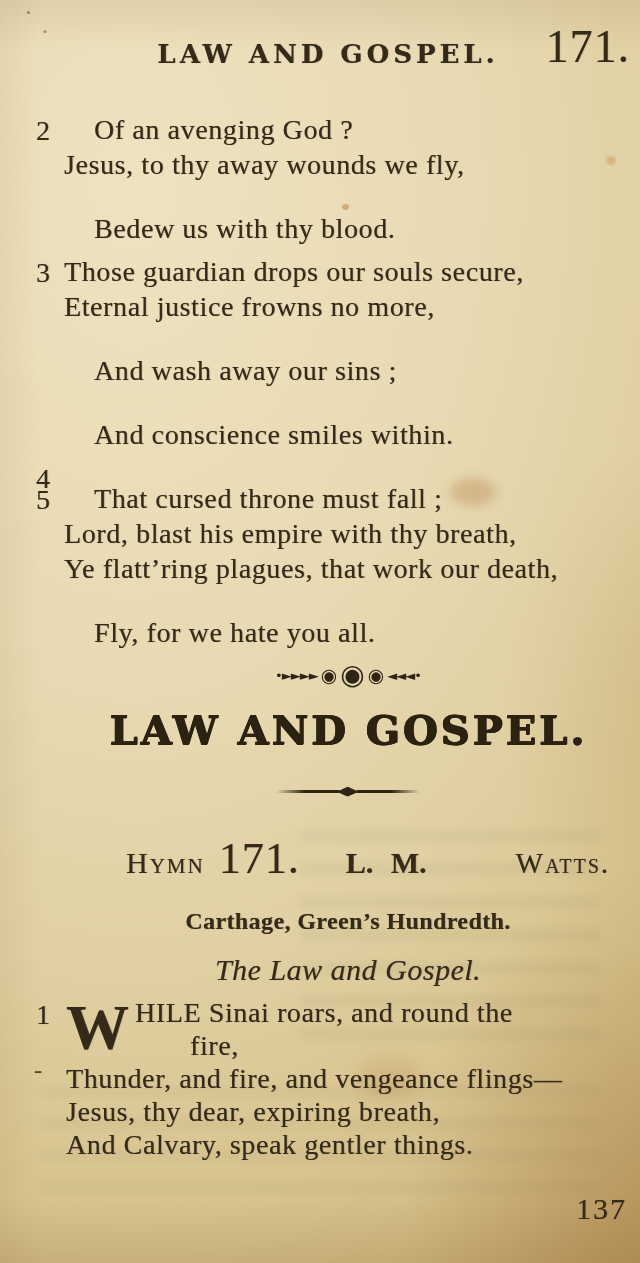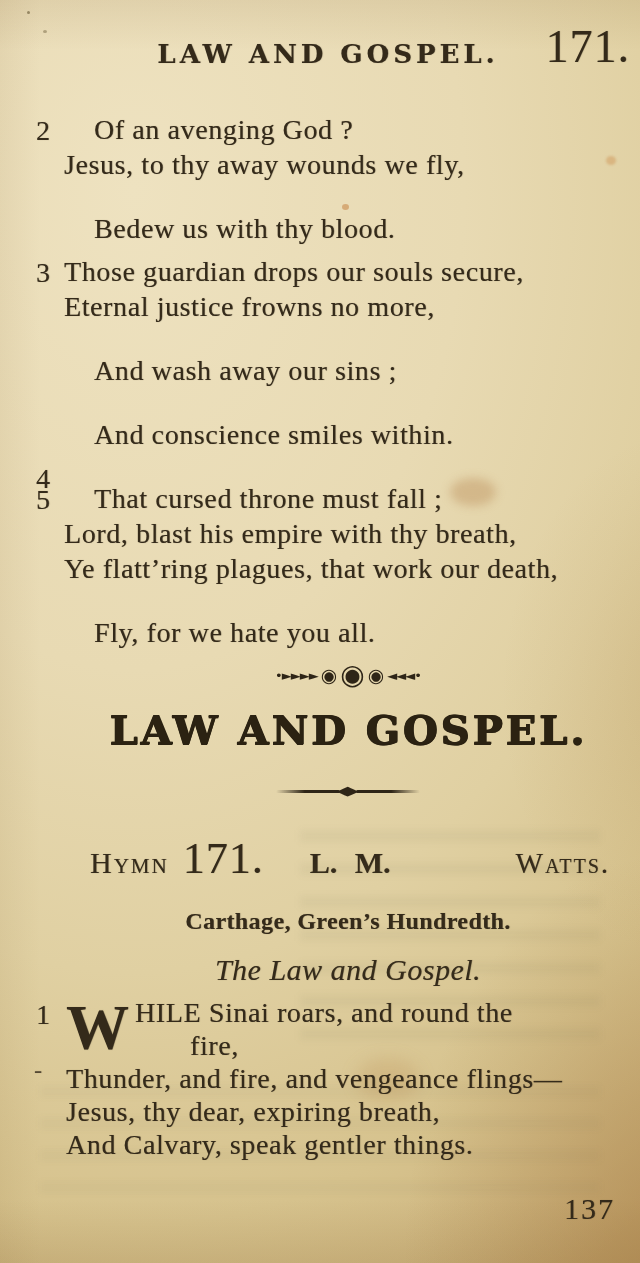--- a/index.html
+++ b/index.html
@@ -74,21 +74,21 @@
   .orn-diamond {
     font-family: "DejaVu Sans", sans-serif; font-size: 15px; line-height: 15px;
     transform: scaleX(1.9) scaleY(0.85); margin: 0 2px;
   }
 
   
   .hymn-head {
     margin-top: 34px; display: flex; align-items: baseline;
     padding: 0 58px 0 62px; line-height: 52px;
   }
-  .hymn-label  { font-variant: small-caps; font-size: 30px; letter-spacing: 2px; }
+  .hymn-label  { font-variant: small-caps; font-size: 30px; letter-spacing: 2px; margin-left: 36px; }
   .hymn-number { font-size: 44px; margin-left: 14px; letter-spacing: 1px; }
   .hymn-meter  { font-size: 30px; margin-left: 46px; word-spacing: 10px; font-weight: bold; }
   .hymn-author { font-variant: small-caps; font-size: 29px; letter-spacing: 2px; margin-left: auto; }
 
   .tunes {
     margin-top: 17px; text-align: center;
     font-size: 24px; line-height: 30px; letter-spacing: 0.4px; font-weight: bold;
   }
   .hymn-title {
     margin-top: 16px; text-align: center;
@@ -105,21 +105,21 @@
   .dropcap {
     float: left; font-weight: bold;
     font-size: 63px; line-height: 58px; height: 60px;
     margin: 3px 6px 0 0; letter-spacing: 0;
   }
   .v1-cont { display: block; text-indent: 55px; }
   .v1-line { clear: none; }
 
   
   .signature-number {
-    position: absolute; top: 1192px; right: 53px;
+    position: absolute; top: 1192px; right: 41px;
     font-size: 30px; letter-spacing: 2px;
   }
 
   
   .blemish { position: absolute; pointer-events: none; }
   .speck-a { left: 27px; top: 11px; width: 3px; height: 3px; border-radius: 50%; background: rgba(90,75,40,0.55); }
   .speck-b { left: 43px; top: 30px; width: 4px; height: 3px; border-radius: 50%; background: rgba(90,75,40,0.4); }
   .speck-orange1 { left: 342px; top: 204px; width: 7px; height: 6px; border-radius: 50%; background: rgba(190,110,40,0.45); filter: blur(0.5px); }
   .speck-orange2 { left: 606px; top: 156px; width: 10px; height: 9px; border-radius: 50%; background: rgba(200,130,60,0.35); filter: blur(1px); }
   .stain-brown { left: 450px; top: 478px; width: 46px; height: 28px; border-radius: 50%; background: rgba(165,105,45,0.28); filter: blur(5px); }

